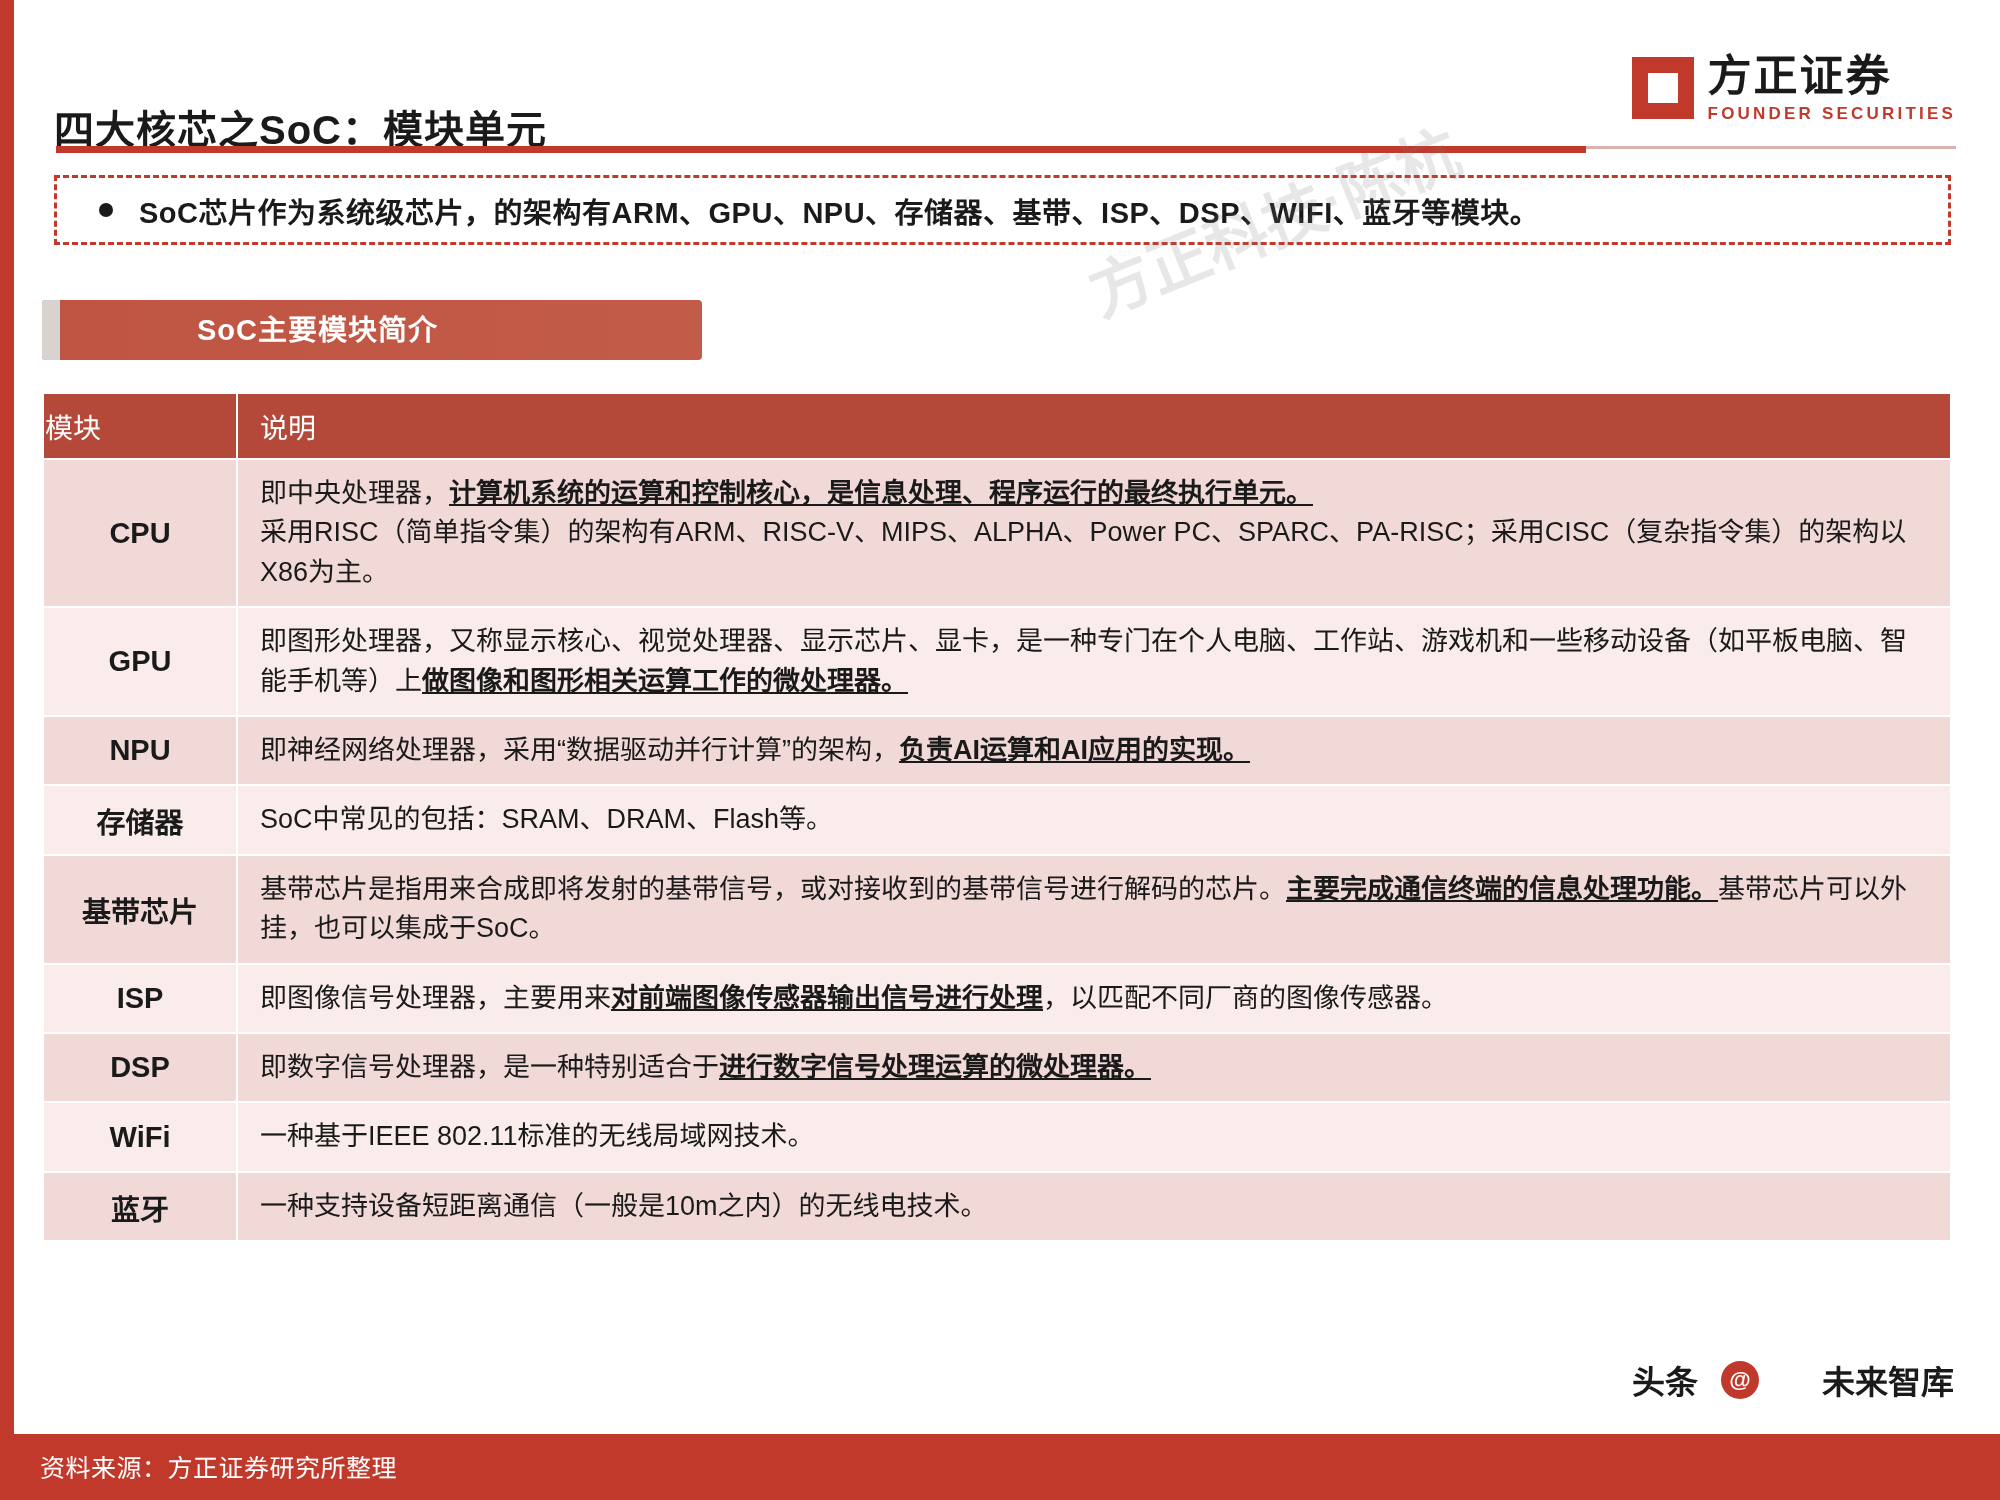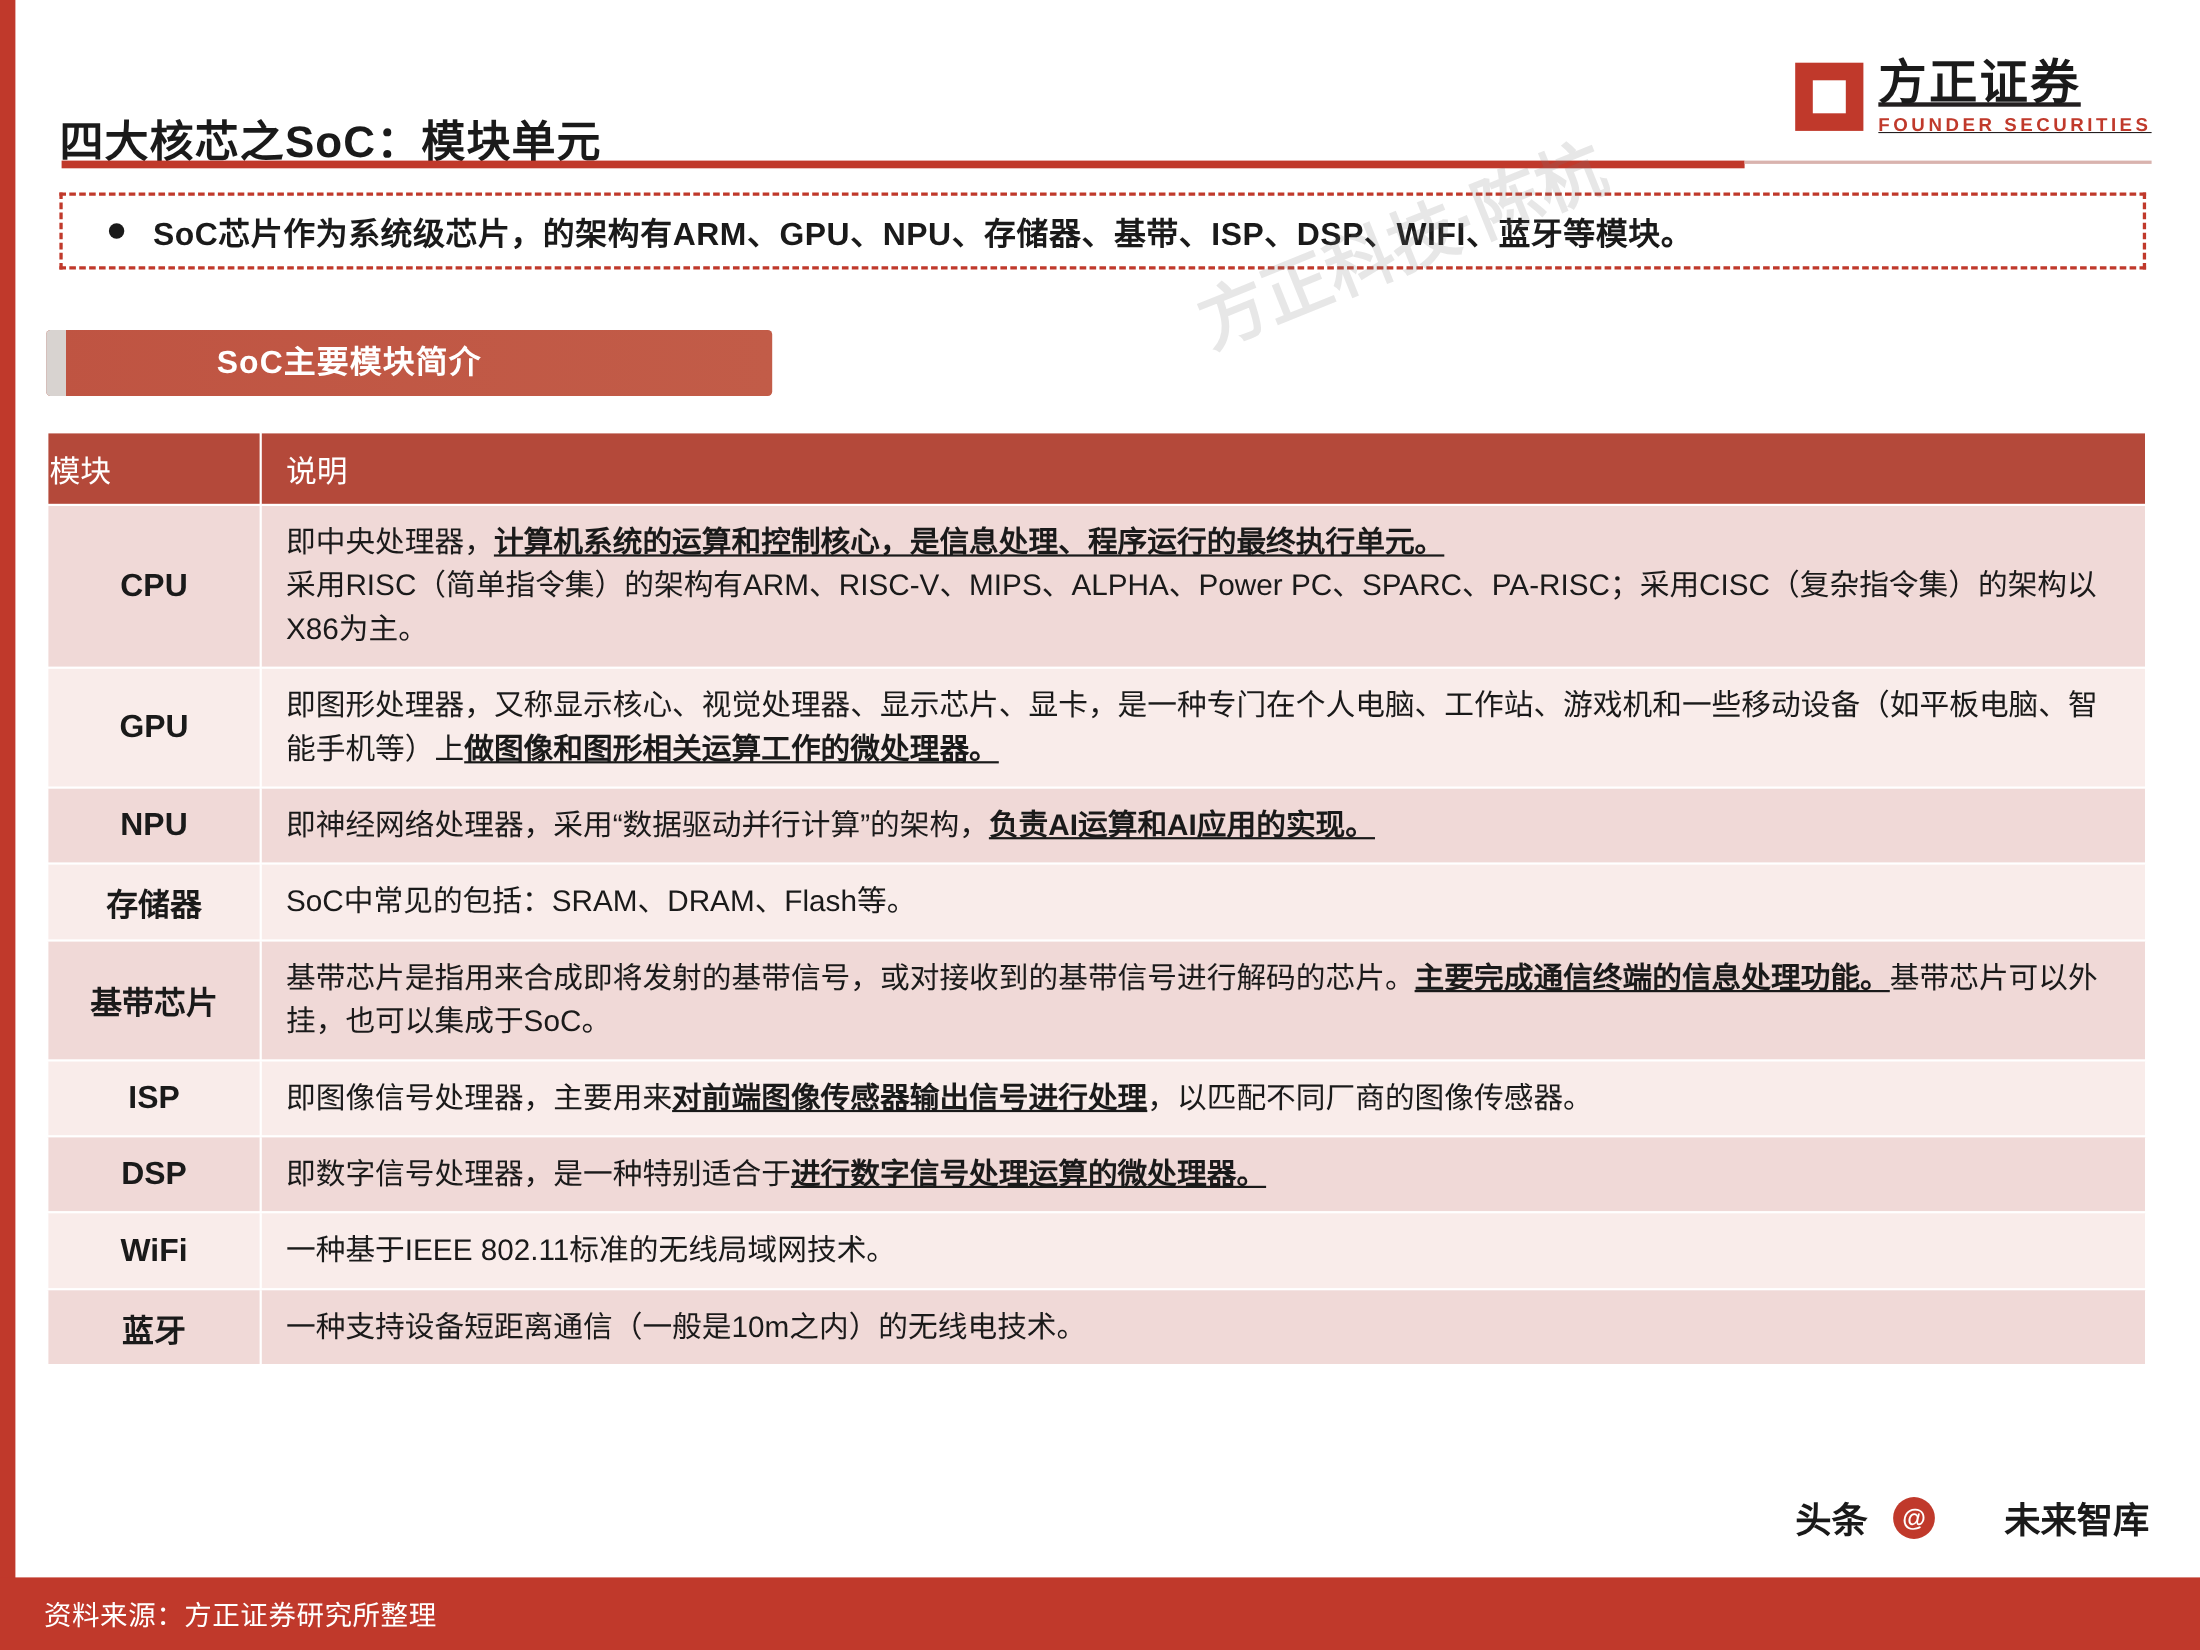--- a/index.html
+++ b/index.html
@@ -58,21 +58,20 @@
     background: #d9b3ae;
   }
 
   
   .logo {
     position: absolute;
     right: 44px; top: 54px;
     display: flex;
     align-items: center;
     gap: 14px;
-    text-decoration: underline;
   }
   .logo-mark {
     width: 62px; height: 62px;
     background: #c0392b;
     position: relative;
   }
   .logo-mark::after {
     content: "";
     position: absolute;
     left: 16px; top: 16px;

